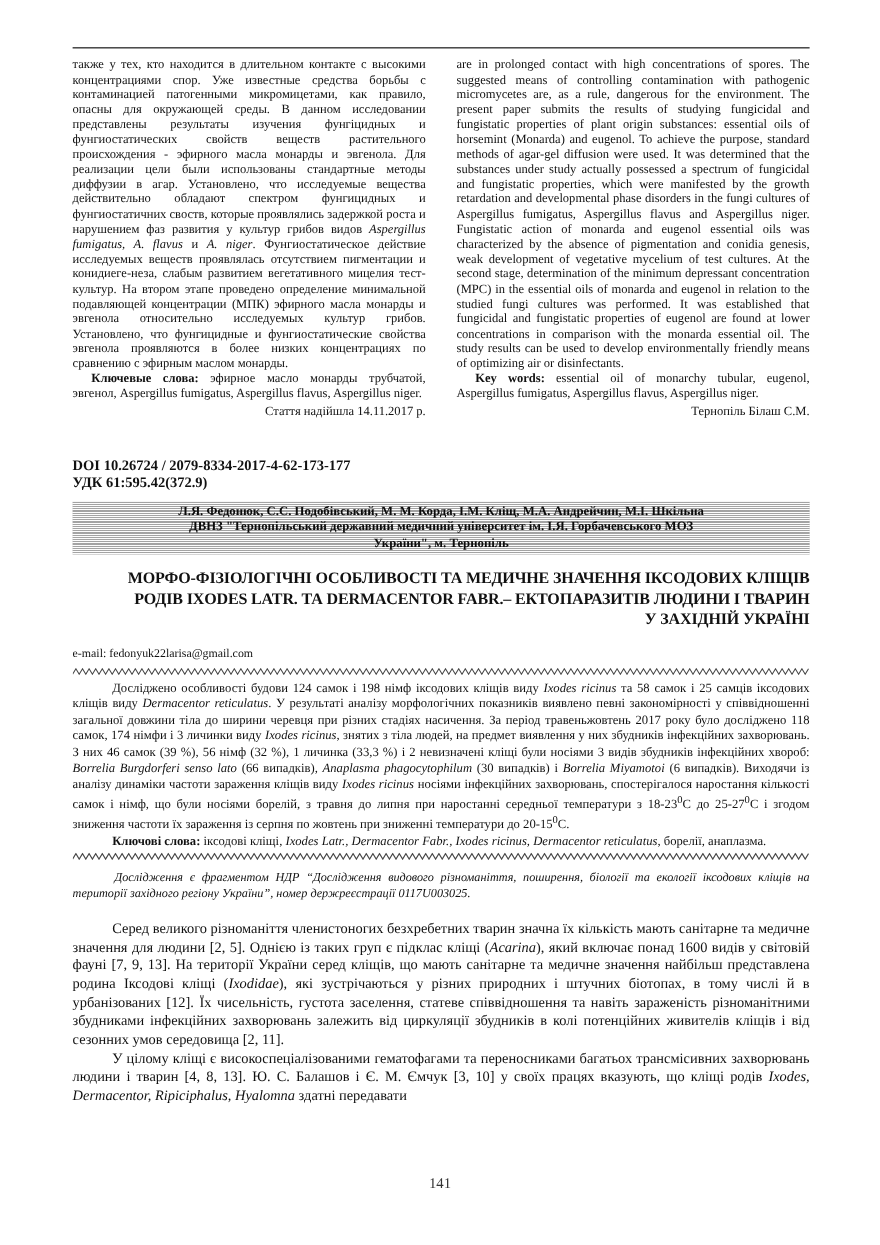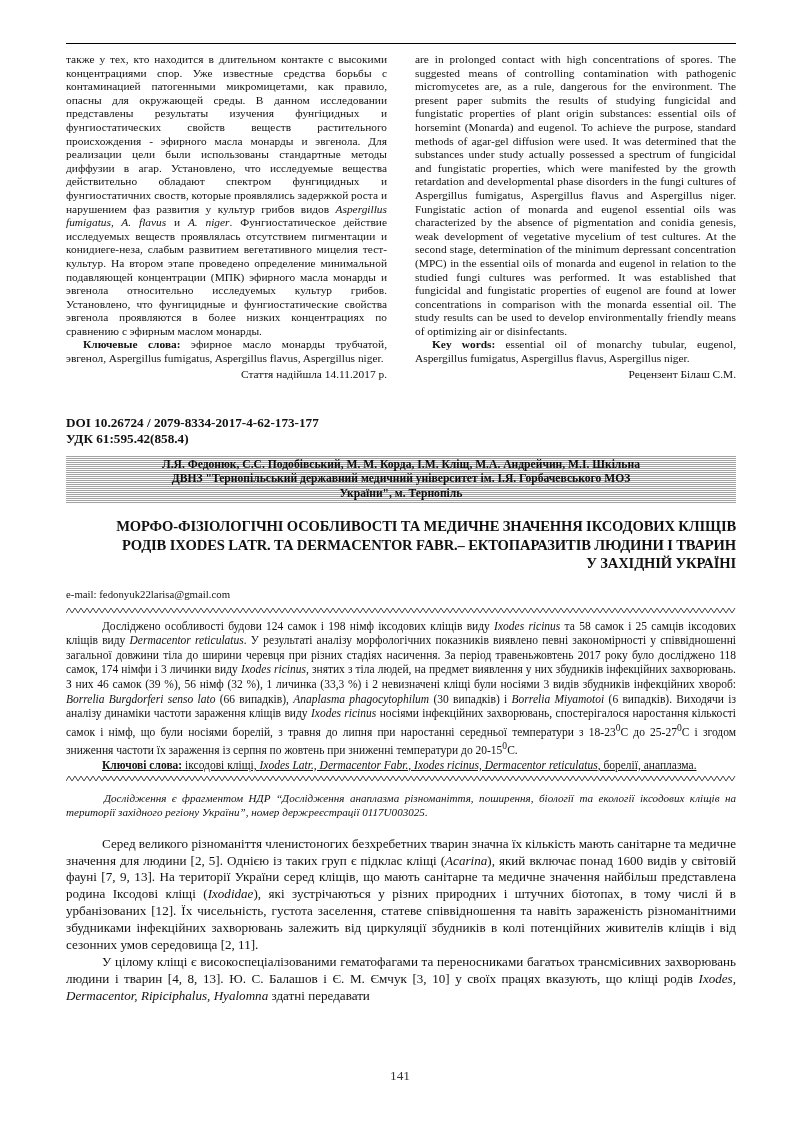--- a/index.html
+++ b/index.html
@@ -143,21 +143,20 @@
     margin: 0;
     text-indent: 36px;
   }
   .ua-p i { font-style: italic; }
   .ua-kw {
     font-size: 11.5px;
     line-height: 14.6px;
     text-align: justify;
     margin: 0;
     text-indent: 36px;
-    text-decoration: underline;
   }
   .ua-kw b { font-weight: bold; }
   .ua-kw i { font-style: italic; }
 
   
   .ndr {
     margin-top: 9px;
     font-size: 11.1px;
     line-height: 14.2px;
     font-style: italic;
@@ -202,28 +201,28 @@
 
       <div class="col">
         <p class="abs-p"><span>также у тех, кто находится в длительном контакте с высокими концентрациями спор. Уже известные средства борьбы с контаминацией патогенными микромицетами, как правило, опасны для окружающей среды. В данном исследовании представлены результаты изучения фунгіцидных и фунгиостатических свойств веществ растительного происхождения - эфирного масла монарды и эвгенола. Для реализации цели были использованы стандартные методы диффузии в агар. Установлено, что исследуемые вещества действительно обладают спектром фунгицидных и фунгиостатичних своств, которые проявлялись задержкой роста и нарушением фаз развития у культур грибов видов </span><i>Aspergillus fumigatus, A. flavus</i><span> и </span><i>A. niger</i><span>. Фунгиостатическое действие исследуемых веществ проявлялась отсутствием пигментации и конидиеге-неза, слабым развитием вегетативного мицелия тест-культур. На втором этапе проведено определение минимальной подавляющей концентрации (МПК) эфирного масла монарды и эвгенола относительно исследуемых культур грибов. Установлено, что фунгицидные и фунгиостатические свойства эвгенола проявляются в более низких концентрациях по сравнению с эфирным маслом монарды.</span></p>
         <p class="kw"><b>Ключевые слова:</b><span> эфирное масло монарды трубчатой, эвгенол, Aspergillus fumigatus, Aspergillus flavus, Aspergillus niger.</span></p>
         <p class="signline">Стаття надійшла 14.11.2017 р.</p>
       </div>
 
       <div class="col">
         <p class="abs-p">are in prolonged contact with high concentrations of spores. The suggested means of controlling contamination with pathogenic micromycetes are, as a rule, dangerous for the environment. The present paper submits the results of studying fungicidal and fungistatic properties of plant origin substances: essential oils of horsemint (Monarda) and eugenol. To achieve the purpose, standard methods of agar-gel diffusion were used. It was determined that the substances under study actually possessed a spectrum of fungicidal and fungistatic properties, which were manifested by the growth retardation and developmental phase disorders in the fungi cultures of Aspergillus fumigatus, Aspergillus flavus and Aspergillus niger. Fungistatic action of monarda and eugenol essential oils was characterized by the absence of pigmentation and conidia genesis, weak development of vegetative mycelium of test cultures. At the second stage, determination of the minimum depressant concentration (MPC) in the essential oils of monarda and eugenol in relation to the studied fungi cultures was performed. It was established that fungicidal and fungistatic properties of eugenol are found at lower concentrations in comparison with the monarda essential oil. The study results can be used to develop environmentally friendly means of optimizing air or disinfectants.</p>
         <p class="kw"><b>Key words:</b><span> essential oil of monarchy tubular, eugenol, Aspergillus fumigatus, Aspergillus flavus, Aspergillus niger.</span></p>
-        <p class="signline">Рецензент Білаш С.М.</p>
+        <p class="signline">Тернопіль Білаш С.М.</p>
       </div>
 
     </div>
 
     <div class="doi-block">
       <div>DOI 10.26724 / 2079-8334-2017-4-62-173-177</div>
-      <div>УДК 61:595.42(858.4)</div>
+      <div>УДК 61:595.42(372.9)</div>
     </div>
 
     <div class="authors">
       <div class="line">Л.Я. Федонюк, С.С. Подобівський, М. М. Корда, І.М. Кліщ, М.А. Андрейчин, М.І. Шкільна</div>
       <div class="line">ДВНЗ "Тернопільський державний медичний університет  ім. І.Я. Горбачевського МОЗ</div>
       <div class="line">України", м. Тернопіль</div>
     </div>
 
     <div class="title">
       <div>МОРФО-ФІЗІОЛОГІЧНІ ОСОБЛИВОСТІ ТА МЕДИЧНЕ ЗНАЧЕННЯ ІКСОДОВИХ КЛІЩІВ</div>
@@ -245,21 +244,21 @@
         <p class="ua-kw"><b>Ключові слова:</b><span> іксодові кліщі, </span><i>Ixodes Latr., Dermacentor Fabr., Ixodes ricinus, Dermacentor reticulatus</i><span>, борелії, анаплазма.</span></p>
       </div>
 
       <div class="zigzag">
         <svg width="670" height="7" viewBox="0 0 670 7" preserveAspectRatio="none" aria-hidden="true">
           <path d="M0,6 L3,1 L6,6 L9,1 L12,6 L15,1 L18,6 L21,1 L24,6 L27,1 L30,6 L33,1 L36,6 L39,1 L42,6 L45,1 L48,6 L51,1 L54,6 L57,1 L60,6 L63,1 L66,6 L69,1 L72,6 L75,1 L78,6 L81,1 L84,6 L87,1 L90,6 L93,1 L96,6 L99,1 L102,6 L105,1 L108,6 L111,1 L114,6 L117,1 L120,6 L123,1 L126,6 L129,1 L132,6 L135,1 L138,6 L141,1 L144,6 L147,1 L150,6 L153,1 L156,6 L159,1 L162,6 L165,1 L168,6 L171,1 L174,6 L177,1 L180,6 L183,1 L186,6 L189,1 L192,6 L195,1 L198,6 L201,1 L204,6 L207,1 L210,6 L213,1 L216,6 L219,1 L222,6 L225,1 L228,6 L231,1 L234,6 L237,1 L240,6 L243,1 L246,6 L249,1 L252,6 L255,1 L258,6 L261,1 L264,6 L267,1 L270,6 L273,1 L276,6 L279,1 L282,6 L285,1 L288,6 L291,1 L294,6 L297,1 L300,6 L303,1 L306,6 L309,1 L312,6 L315,1 L318,6 L321,1 L324,6 L327,1 L330,6 L333,1 L336,6 L339,1 L342,6 L345,1 L348,6 L351,1 L354,6 L357,1 L360,6 L363,1 L366,6 L369,1 L372,6 L375,1 L378,6 L381,1 L384,6 L387,1 L390,6 L393,1 L396,6 L399,1 L402,6 L405,1 L408,6 L411,1 L414,6 L417,1 L420,6 L423,1 L426,6 L429,1 L432,6 L435,1 L438,6 L441,1 L444,6 L447,1 L450,6 L453,1 L456,6 L459,1 L462,6 L465,1 L468,6 L471,1 L474,6 L477,1 L480,6 L483,1 L486,6 L489,1 L492,6 L495,1 L498,6 L501,1 L504,6 L507,1 L510,6 L513,1 L516,6 L519,1 L522,6 L525,1 L528,6 L531,1 L534,6 L537,1 L540,6 L543,1 L546,6 L549,1 L552,6 L555,1 L558,6 L561,1 L564,6 L567,1 L570,6 L573,1 L576,6 L579,1 L582,6 L585,1 L588,6 L591,1 L594,6 L597,1 L600,6 L603,1 L606,6 L609,1 L612,6 L615,1 L618,6 L621,1 L624,6 L627,1 L630,6 L633,1 L636,6 L639,1 L642,6 L645,1 L648,6 L651,1 L654,6 L657,1 L660,6 L663,1 L666,6 L669,1" fill="none" stroke="#4a4a4a" stroke-width="1"></path>
         </svg>
       </div>
     </div>
 
-    <p class="ndr">Дослідження є фрагментом НДР “Дослідження анаплазма різноманіття, поширення, біології та екології іксодових кліщів на території західного регіону України”, номер держреєстрації 0117U003025.</p>
+    <p class="ndr">Дослідження є фрагментом НДР “Дослідження видового різноманіття, поширення, біології та екології іксодових кліщів на території західного регіону України”, номер держреєстрації 0117U003025.</p>
 
     <div class="main-body">
       <p class="main-p"><span>Серед великого різноманіття членистоногих безхребетних тварин значна їх кількість мають санітарне та медичне значення для людини [2, 5]. Однією із таких груп є підклас кліщі (</span><i>Acarina</i><span>), який включає понад 1600 видів у світовій фауні [7, 9, 13]. На території України серед кліщів, що мають санітарне та медичне значення найбільш представлена родина Іксодові кліщі (</span><i>Ixodidae</i><span>), які зустрічаються у різних природних і штучних біотопах, в тому числі й в урбанізованих [12]. Їх чисельність, густота заселення, статеве співвідношення та навіть зараженість різноманітними збудниками інфекційних захворювань залежить від циркуляції збудників в колі потенційних живителів кліщів і від сезонних умов середовища [2, 11].</span></p>
       <p class="main-p"><span>У цілому кліщі є високоспеціалізованими гематофагами та переносниками багатьох трансмісивних захворювань людини і тварин [4, 8, 13]. Ю. С. Балашов і Є. М. Ємчук [3, 10] у своїх працях вказують, що кліщі родів </span><i>Ixodes, Dermacentor, Ripiciphalus, Hyalomna</i><span> здатні передавати</span></p>
     </div>
 
   </div>
 
   <div class="pagenum">141</div>
 </div>

